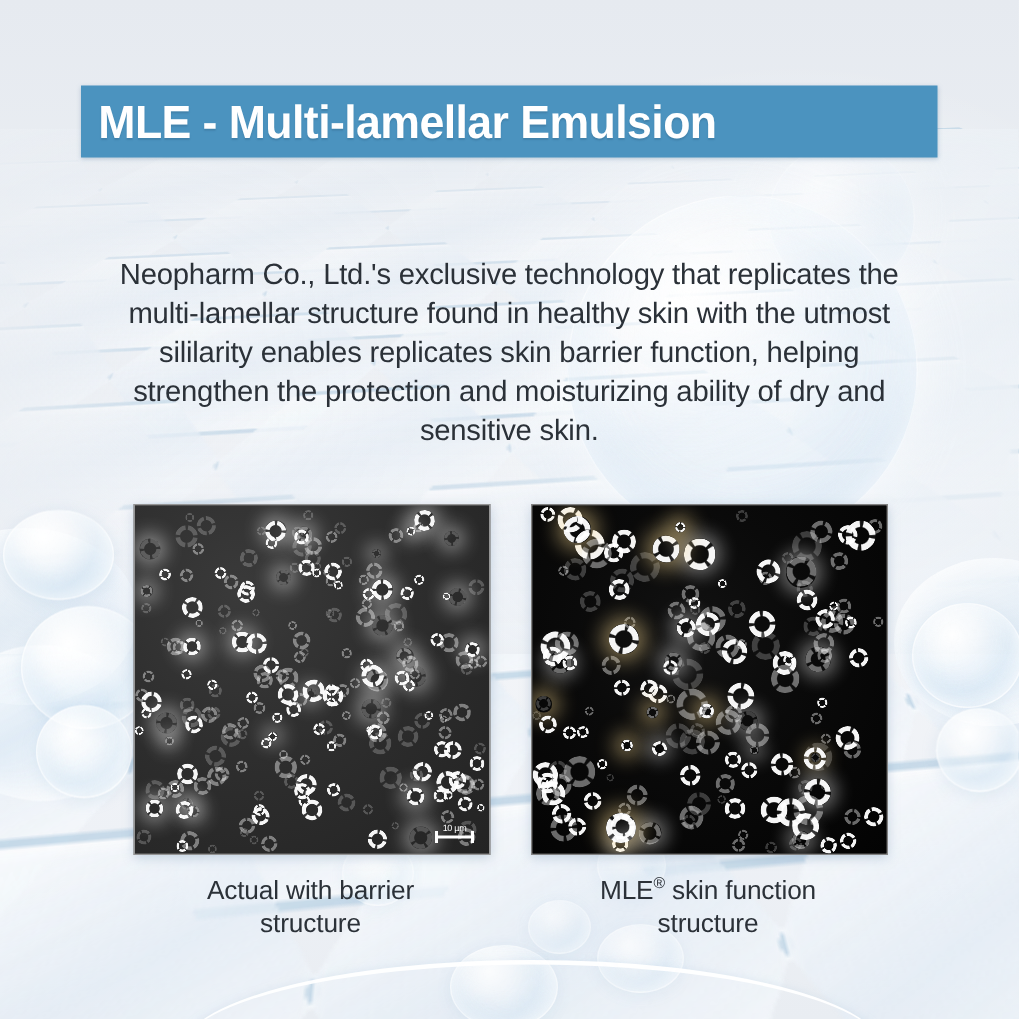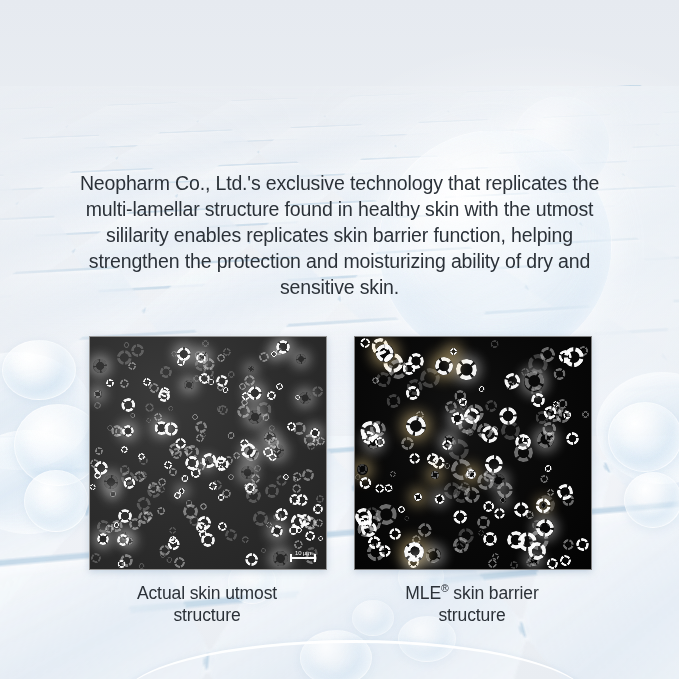--- a/index.html
+++ b/index.html
@@ -225,20 +225,23 @@
   <div class="drop" style="left:24px;top:470px;width:62px;height:60px;"></div>
   <div class="drop" style="left:608px;top:402px;width:72px;height:68px;"></div>
   <div class="drop" style="left:624px;top:472px;width:56px;height:54px;"></div>
   <div class="drop" style="left:300px;top:630px;width:70px;height:54px;opacity:.85;"></div>
   <div class="drop" style="left:398px;top:616px;width:56px;height:44px;opacity:.7;"></div>
   <div class="drop" style="left:352px;top:600px;width:40px;height:34px;opacity:.6;"></div>
   <div class="drop" style="left:228px;top:560px;width:46px;height:42px;opacity:.55;"></div>
   <div class="drop" style="left:398px;top:556px;width:44px;height:40px;opacity:.5;"></div>
   <div class="arcline"></div>
 
+  <div class="banner">
+    <div class="banner-title">MLE - Multi-lamellar Emulsion</div>
+  </div>
 
   <div class="para">Neopharm Co., Ltd.'s exclusive technology that replicates the multi-lamellar structure found in healthy skin with the utmost sililarity enables replicates skin barrier function, helping strengthen the protection and moisturizing ability of dry and sensitive skin.</div>
 
   <div class="panels">
 
     <div class="panel left">
       <div class="field" id="fieldL">
           <div class="part glow" style="left:181.0px;top:187.5px;width:12.0px;height:12.0px;">
             <div class="ring" style="transform:rotate(16deg)"></div>
           </div>
@@ -1343,22 +1346,22 @@
           <div class="part faint" style="left:102.9px;top:190.8px;width:16.1px;height:16.1px;">
             <div class="ring" style="transform:rotate(40deg)"></div>
           </div>
         </div>
     </div>
 
   </div>
 
   <div class="captions">
     <div class="cap left">
-      <span>Actual skin utmost</span><br>
+      <span>Actual with barrier</span><br>
       <span>structure</span>
     </div>
     <div class="cap right">
-      <span>MLE</span><sup>®</sup><span> skin barrier</span><br>
+      <span>MLE</span><sup>®</sup><span> skin function</span><br>
       <span>structure</span>
     </div>
   </div>
 
 </div>
 
 </body></html>

